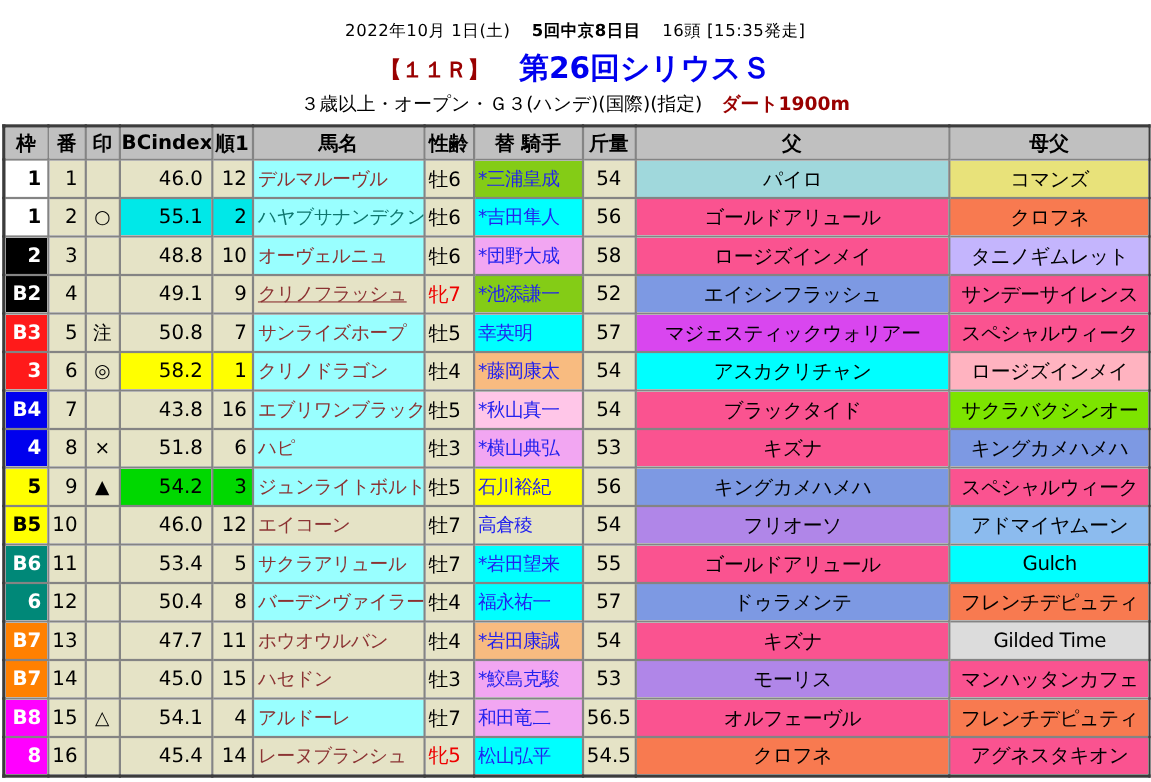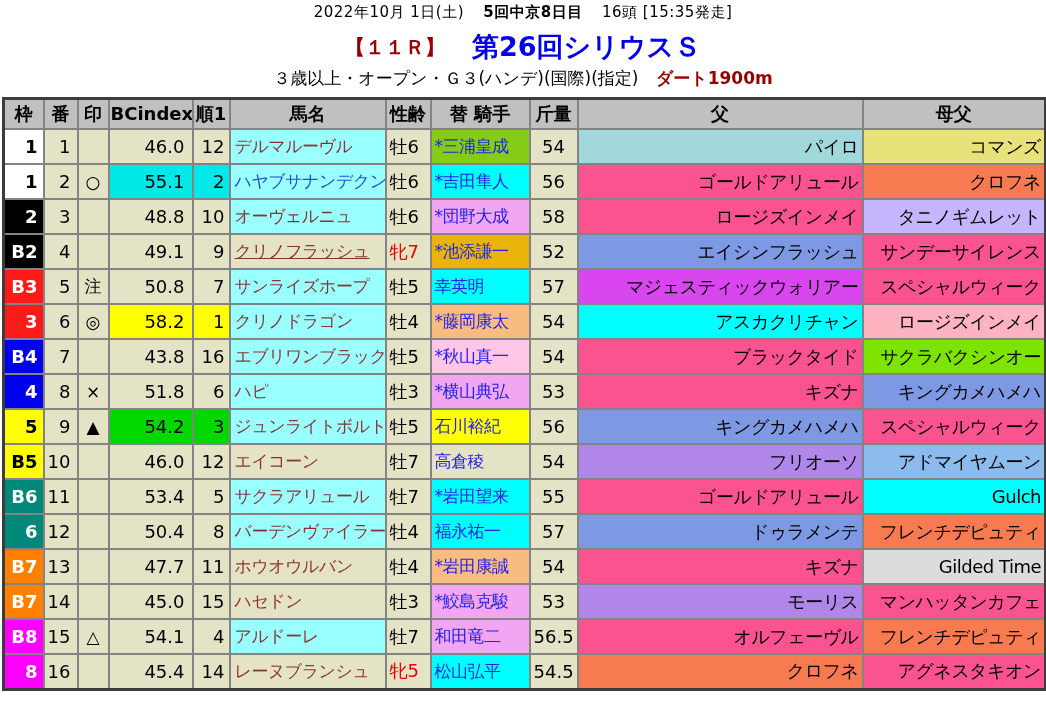--- a/index.html
+++ b/index.html
@@ -2,21 +2,21 @@
 <html><head>
 <meta charset="utf-8">
 <style>
   html,body { margin:0; padding:0; background:#ffffff; }
   body {
     width:1046px; height:711px; overflow:hidden;
     font-family:"DejaVu Sans","Liberation Sans",sans-serif;
     color:#000;
   }
   .top { text-align:center; }
-  .line1 { padding-top:3px; font-size:15px; letter-spacing:0.5px; }
+  .line1 { padding-top:19px; font-size:15px; letter-spacing:0.5px; }
   .line1 .sep { display:inline-block; width:14px; }
   .meeting { font-weight:bold; }
   .line2 { margin-top:9px; line-height:30px; }
   .race-no { color:#990000; font-weight:bold; font-size:20px; margin-right:22px; vertical-align:middle; }
   .race-name { color:#0000ee; font-weight:bold; font-size:27px; vertical-align:middle; }
   .line3 { margin-top:5px; font-size:17px; }
   .course { color:#990000; font-weight:bold; margin-left:12px; }
 
   table {
     border-collapse:collapse; table-layout:fixed;
@@ -36,21 +36,21 @@
   td { background:#e5e3c6; font-size:18px; height:35px; }
   td.waku   { text-align:right; font-weight:bold; padding-right:5px; }
   td.num    { text-align:right; padding-right:6px; }
   td.mark   { text-align:center; font-size:17px; }
   td.bc     { text-align:right; padding-right:7px; }
   td.rank   { text-align:right; padding-right:4px; }
   td.horse  { text-align:left; font-size:17px; letter-spacing:-0.5px; padding-left:4px; }
   td.sex    { text-align:left; padding-left:3px; }
   td.jockey { text-align:left; font-size:17px; letter-spacing:-0.5px; padding-left:3px; }
   td.weight { text-align:center; }
-  td.sire   { text-align:right; font-size:18px; letter-spacing:-0.5px; padding-left:4px; }
+  td.sire   { text-align:center; font-size:18px; letter-spacing:-0.5px; padding-left:4px; }
 </style>
 </head>
 <body>
 
 <div class="top">
   <div class="line1">
     <span>2022年10月 1日(土)</span><span class="sep"></span>
     <span class="meeting">5回中京8日目</span><span class="sep"></span>
     <span>16頭</span>
     <span>[15:35発走]</span>
@@ -107,21 +107,21 @@
         <td class="weight">54</td>
         <td class="sire" style="background: rgb(160, 216, 220);">パイロ</td>
         <td class="sire" style="background: rgb(232, 226, 122);">コマンズ</td>
       </tr>
       <tr>
         <td class="waku" style="background: rgb(255, 255, 255); color: rgb(0, 0, 0);">1</td>
         <td class="num">2</td>
         <td class="mark">○</td>
         <td class="bc" style="background: rgb(0, 232, 232);">55.1</td>
         <td class="rank" style="background: rgb(0, 232, 232);">2</td>
-        <td class="horse" style="background: rgb(153, 255, 255); color: #1d4ed8;">ハヤブサナンデクン</td>
+        <td class="horse" style="background: rgb(153, 255, 255); color: #0f766e;">ハヤブサナンデクン</td>
         <td class="sex">牡6</td>
         <td class="jockey" style="background: rgb(0, 255, 255); color: rgb(34, 34, 238);">*吉田隼人</td>
         <td class="weight">56</td>
         <td class="sire" style="background: rgb(250, 83, 144);">ゴールドアリュール</td>
         <td class="sire" style="background: rgb(248, 122, 80);">クロフネ</td>
       </tr>
       <tr>
         <td class="waku" style="background: rgb(0, 0, 0); color: rgb(255, 255, 255);">2</td>
         <td class="num">3</td>
         <td class="mark"></td>
@@ -135,21 +135,21 @@
         <td class="sire" style="background: #c4b5fd;">タニノギムレット</td>
       </tr>
       <tr>
         <td class="waku" style="background: rgb(0, 0, 0); color: rgb(255, 255, 255);">B2</td>
         <td class="num">4</td>
         <td class="mark"></td>
         <td class="bc" style="background: rgb(229, 227, 198);">49.1</td>
         <td class="rank" style="background: rgb(229, 227, 198);">9</td>
         <td class="horse" style="background: rgb(229, 227, 198); color: rgb(139, 51, 51); text-decoration: underline;">クリノフラッシュ</td>
         <td class="sex" style="color: rgb(238, 0, 0);">牝7</td>
-        <td class="jockey" style="background: #eab308; color: rgb(34, 34, 238);">*池添謙一</td>
+        <td class="jockey" style="background: #84cc16; color: rgb(34, 34, 238);">*池添謙一</td>
         <td class="weight">52</td>
         <td class="sire" style="background: rgb(125, 153, 227);">エイシンフラッシュ</td>
         <td class="sire" style="background: rgb(250, 83, 144);">サンデーサイレンス</td>
       </tr>
       <tr>
         <td class="waku" style="background: rgb(255, 26, 26); color: rgb(255, 255, 255);">B3</td>
         <td class="num">5</td>
         <td class="mark">注</td>
         <td class="bc" style="background: rgb(229, 227, 198);">50.8</td>
         <td class="rank" style="background: rgb(229, 227, 198);">7</td>

